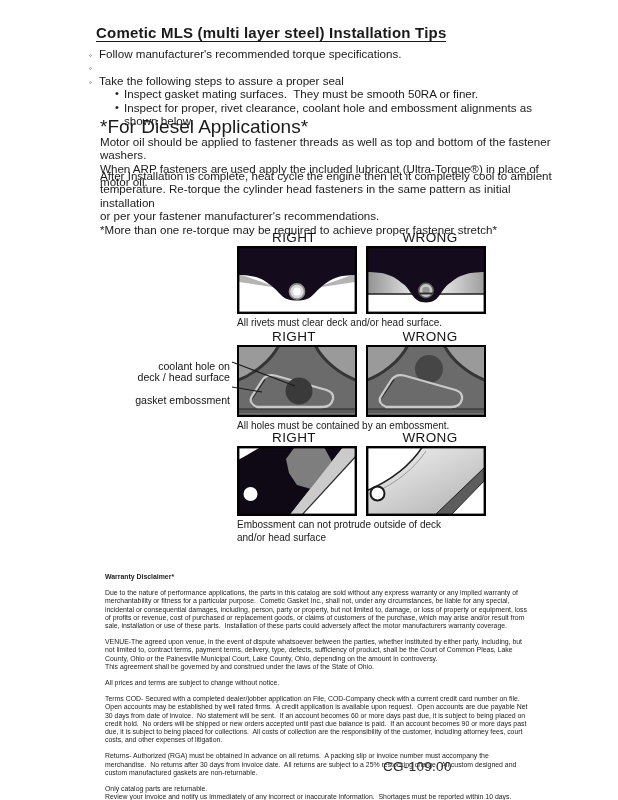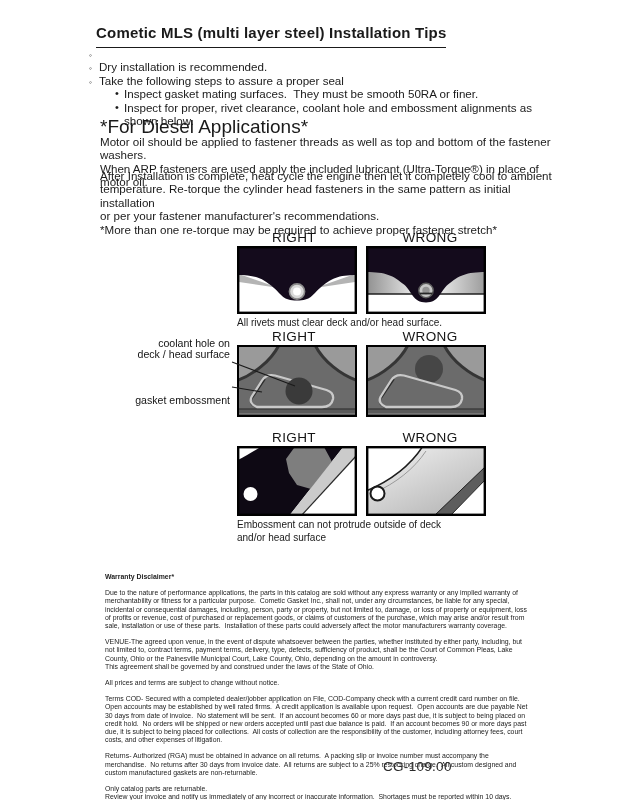--- a/index.html
+++ b/index.html
@@ -6,21 +6,21 @@
   .page {
     position:relative; width:618px; height:800px; margin:0 auto;
     background:#ffffff; overflow:hidden;
     font-family:"Liberation Sans", sans-serif; color:#1a1a1a;
   }
   .pre { white-space:pre-wrap; }
 
   .page-title {
     position:absolute; left:96px; top:24px;
     font-size:15px; font-weight:bold; letter-spacing:0.2px;
-    border-bottom:1.6px solid #1a1a1a; padding-bottom:6px;
+    border-bottom:1.6px solid #1a1a1a; padding-bottom:0;
   }
 
   .bullet-list { position:absolute; left:89px; top:47px; width:475px;
     font-size:11.6px; line-height:13.4px; }
   .bullet-item { display:flex; }
   .bullet-item .marker { flex:0 0 10px; text-align:left; }
   .bullet-item.lvl0 .marker { font-size:8.5px; transform:translateY(1.5px); }
   .bullet-item.lvl1 { margin-left:26px; }
   .bullet-item.lvl1 .marker { flex-basis:9px; font-size:11px; }
 
@@ -39,21 +39,21 @@
   .row3 { top:430px; }
   .diag-labels { display:flex; gap:22px; }
   .diag-label { width:120px; text-align:center; font-size:13.5px;
     letter-spacing:0.4px; color:#141414; }
   .diag-boxes { display:flex; gap:9px; margin-top:1px; }
   .diag-boxes svg { display:block; }
   .diag-caption { margin-top:2px; font-size:10px; line-height:13px; }
 
   .side-label { position:absolute; text-align:right;
     font-size:10.6px; line-height:11.2px; color:#141414; }
-  .side-label.coolant { left:66px; top:338px; width:164px; }
+  .side-label.coolant { left:66px; top:361px; width:164px; }
   .side-label.emboss  { left:66px; top:379px; width:164px;margin-top:16px; }
   .leader-svg { position:absolute; left:230px; top:350px; }
 
   
   .warranty { position:absolute; left:105px; top:573px; width:427px;
     font-size:6.9px; line-height:8.2px; color:#222; }
   .warranty .w-head { font-weight:bold; margin:0 0 8px 0; }
   .warranty p { margin:0 0 8px 0; }
 
   .footer-code { position:absolute; left:383px; top:759px;
@@ -62,24 +62,24 @@
 </head>
 <body>
 
 <div class="page">
 
   <div class="page-title pre">Cometic MLS (multi layer steel) Installation Tips</div>
 
   <div class="bullet-list">
     <div class="bullet-item lvl0">
       <span class="marker">◦</span>
+      <span class="pre">Follow manufacturer's recommended torque specifications.</span>
     </div>
     <div class="bullet-item lvl0">
       <span class="marker">◦</span>
-      <span class="pre">Dry installation is recommended.</span>
     </div>
     <div class="bullet-item lvl0">
       <span class="marker">◦</span>
       <span class="pre">Take the following steps to assure a proper seal</span>
     </div>
     <div class="bullet-item lvl1">
       <span class="marker">•</span>
       <span class="pre">Inspect gasket mating surfaces.  They must be smooth 50RA or finer.</span>
     </div>
     <div class="bullet-item lvl1">
@@ -161,20 +161,21 @@
         <path d="M0,0 H42 C34,16 16,30 0,35.5 Z" fill="#9a9a9a"></path>
         <path d="M42,0 C34,16 16,30 0,35.5" fill="none" stroke="#353535" stroke-width="3"></path>
         <path d="M120,0 H78 C86,16 104,30 120,35.5 Z" fill="#9a9a9a"></path>
         <path d="M78,0 C86,16 104,30 120,35.5" fill="none" stroke="#353535" stroke-width="3"></path>
         <circle cx="63" cy="24" r="14" fill="#464646"></circle>
         <path d="M28,34 L14.5,54 Q12,59.5 19,62" fill="none" stroke="#2d2d2d" stroke-width="1.8"></path>
         <path d="M20,62 L85,62 Q94.5,62 96,54 Q97,47.5 89.5,45 L38,30.5 Q29.5,28.5 25,35.5 L14.5,52 Q11.5,58.5 20,62 Z" fill="none" stroke="#c9c9c9" stroke-width="2.3"></path>
         <rect x="1" y="1" width="118" height="70" fill="none" stroke="#000000" stroke-width="2"></rect>
       </svg>
     </div>
+    <div class="diag-caption pre">All holes must be contained by an embossment.</div>
   </div>
 
   <div class="side-label coolant pre">coolant hole on
 deck / head surface</div>
   <div class="side-label emboss pre">gasket embossment</div>
   <svg class="leader-svg" width="70" height="50" viewBox="0 0 70 50">
     <line x1="2" y1="12" x2="65" y2="36" stroke="#1a1a1a" stroke-width="1.1"></line>
     <line x1="2" y1="37" x2="32" y2="42" stroke="#1a1a1a" stroke-width="1.1"></line>
   </svg>
 

